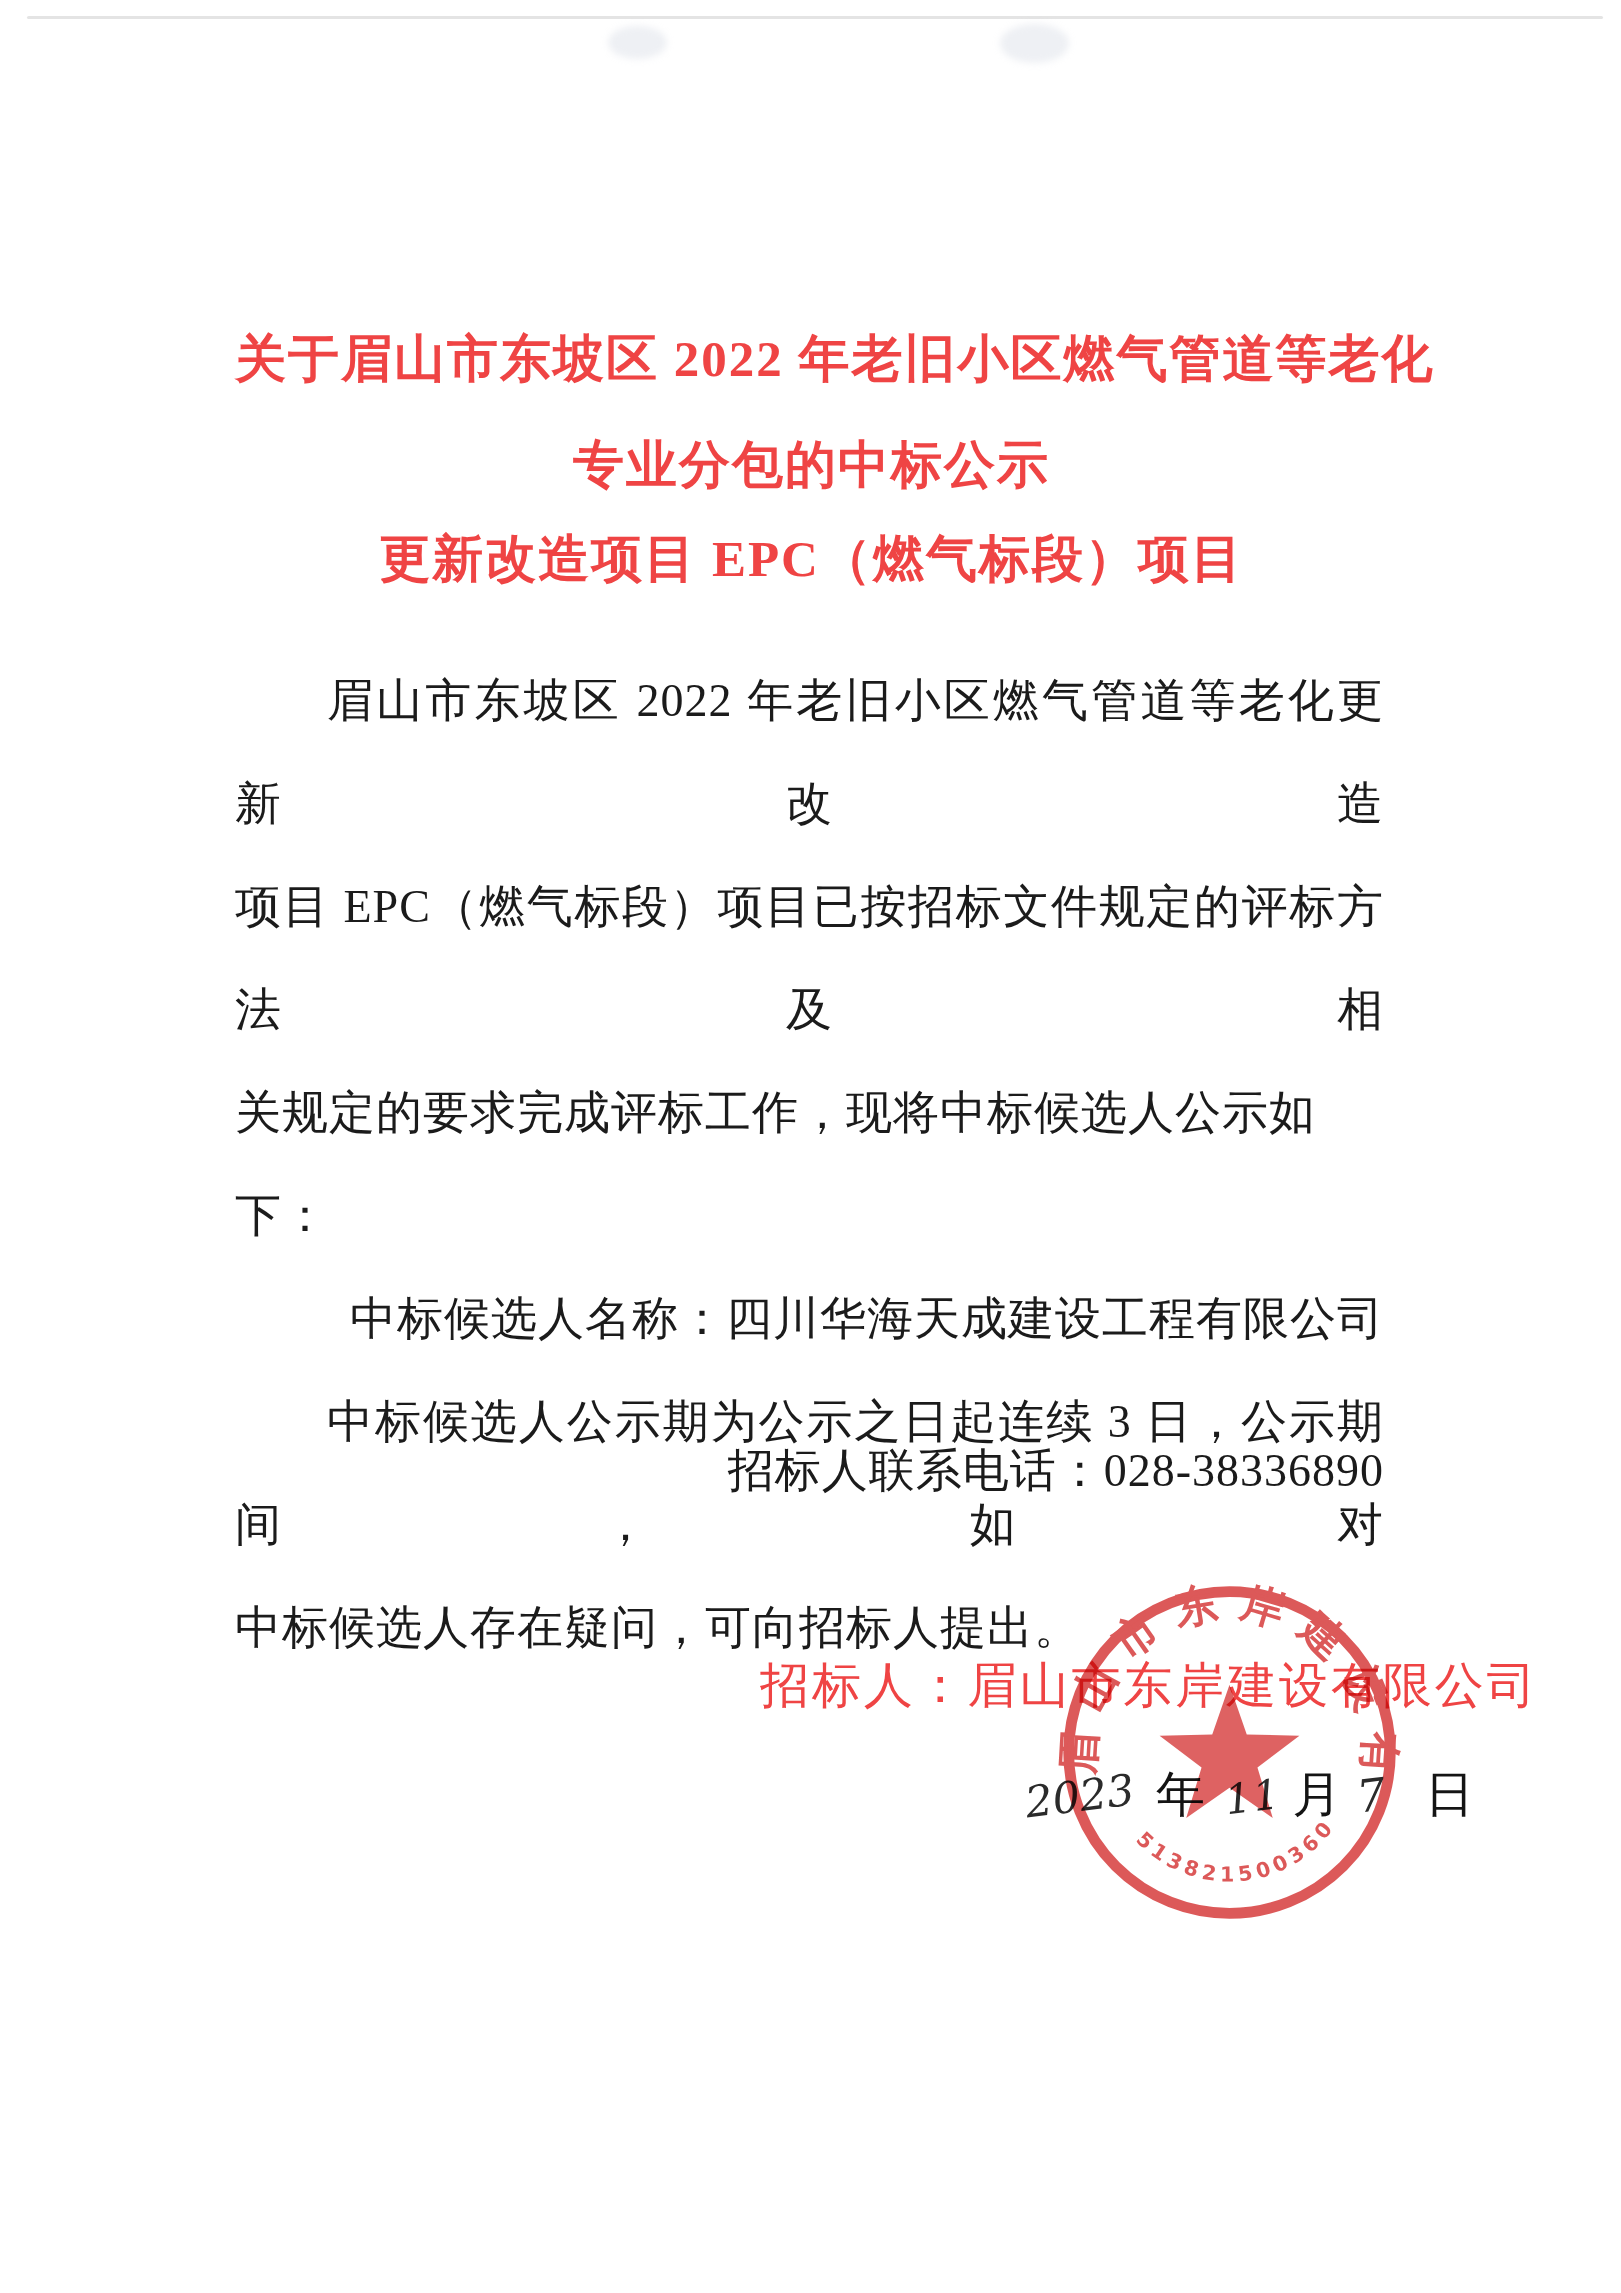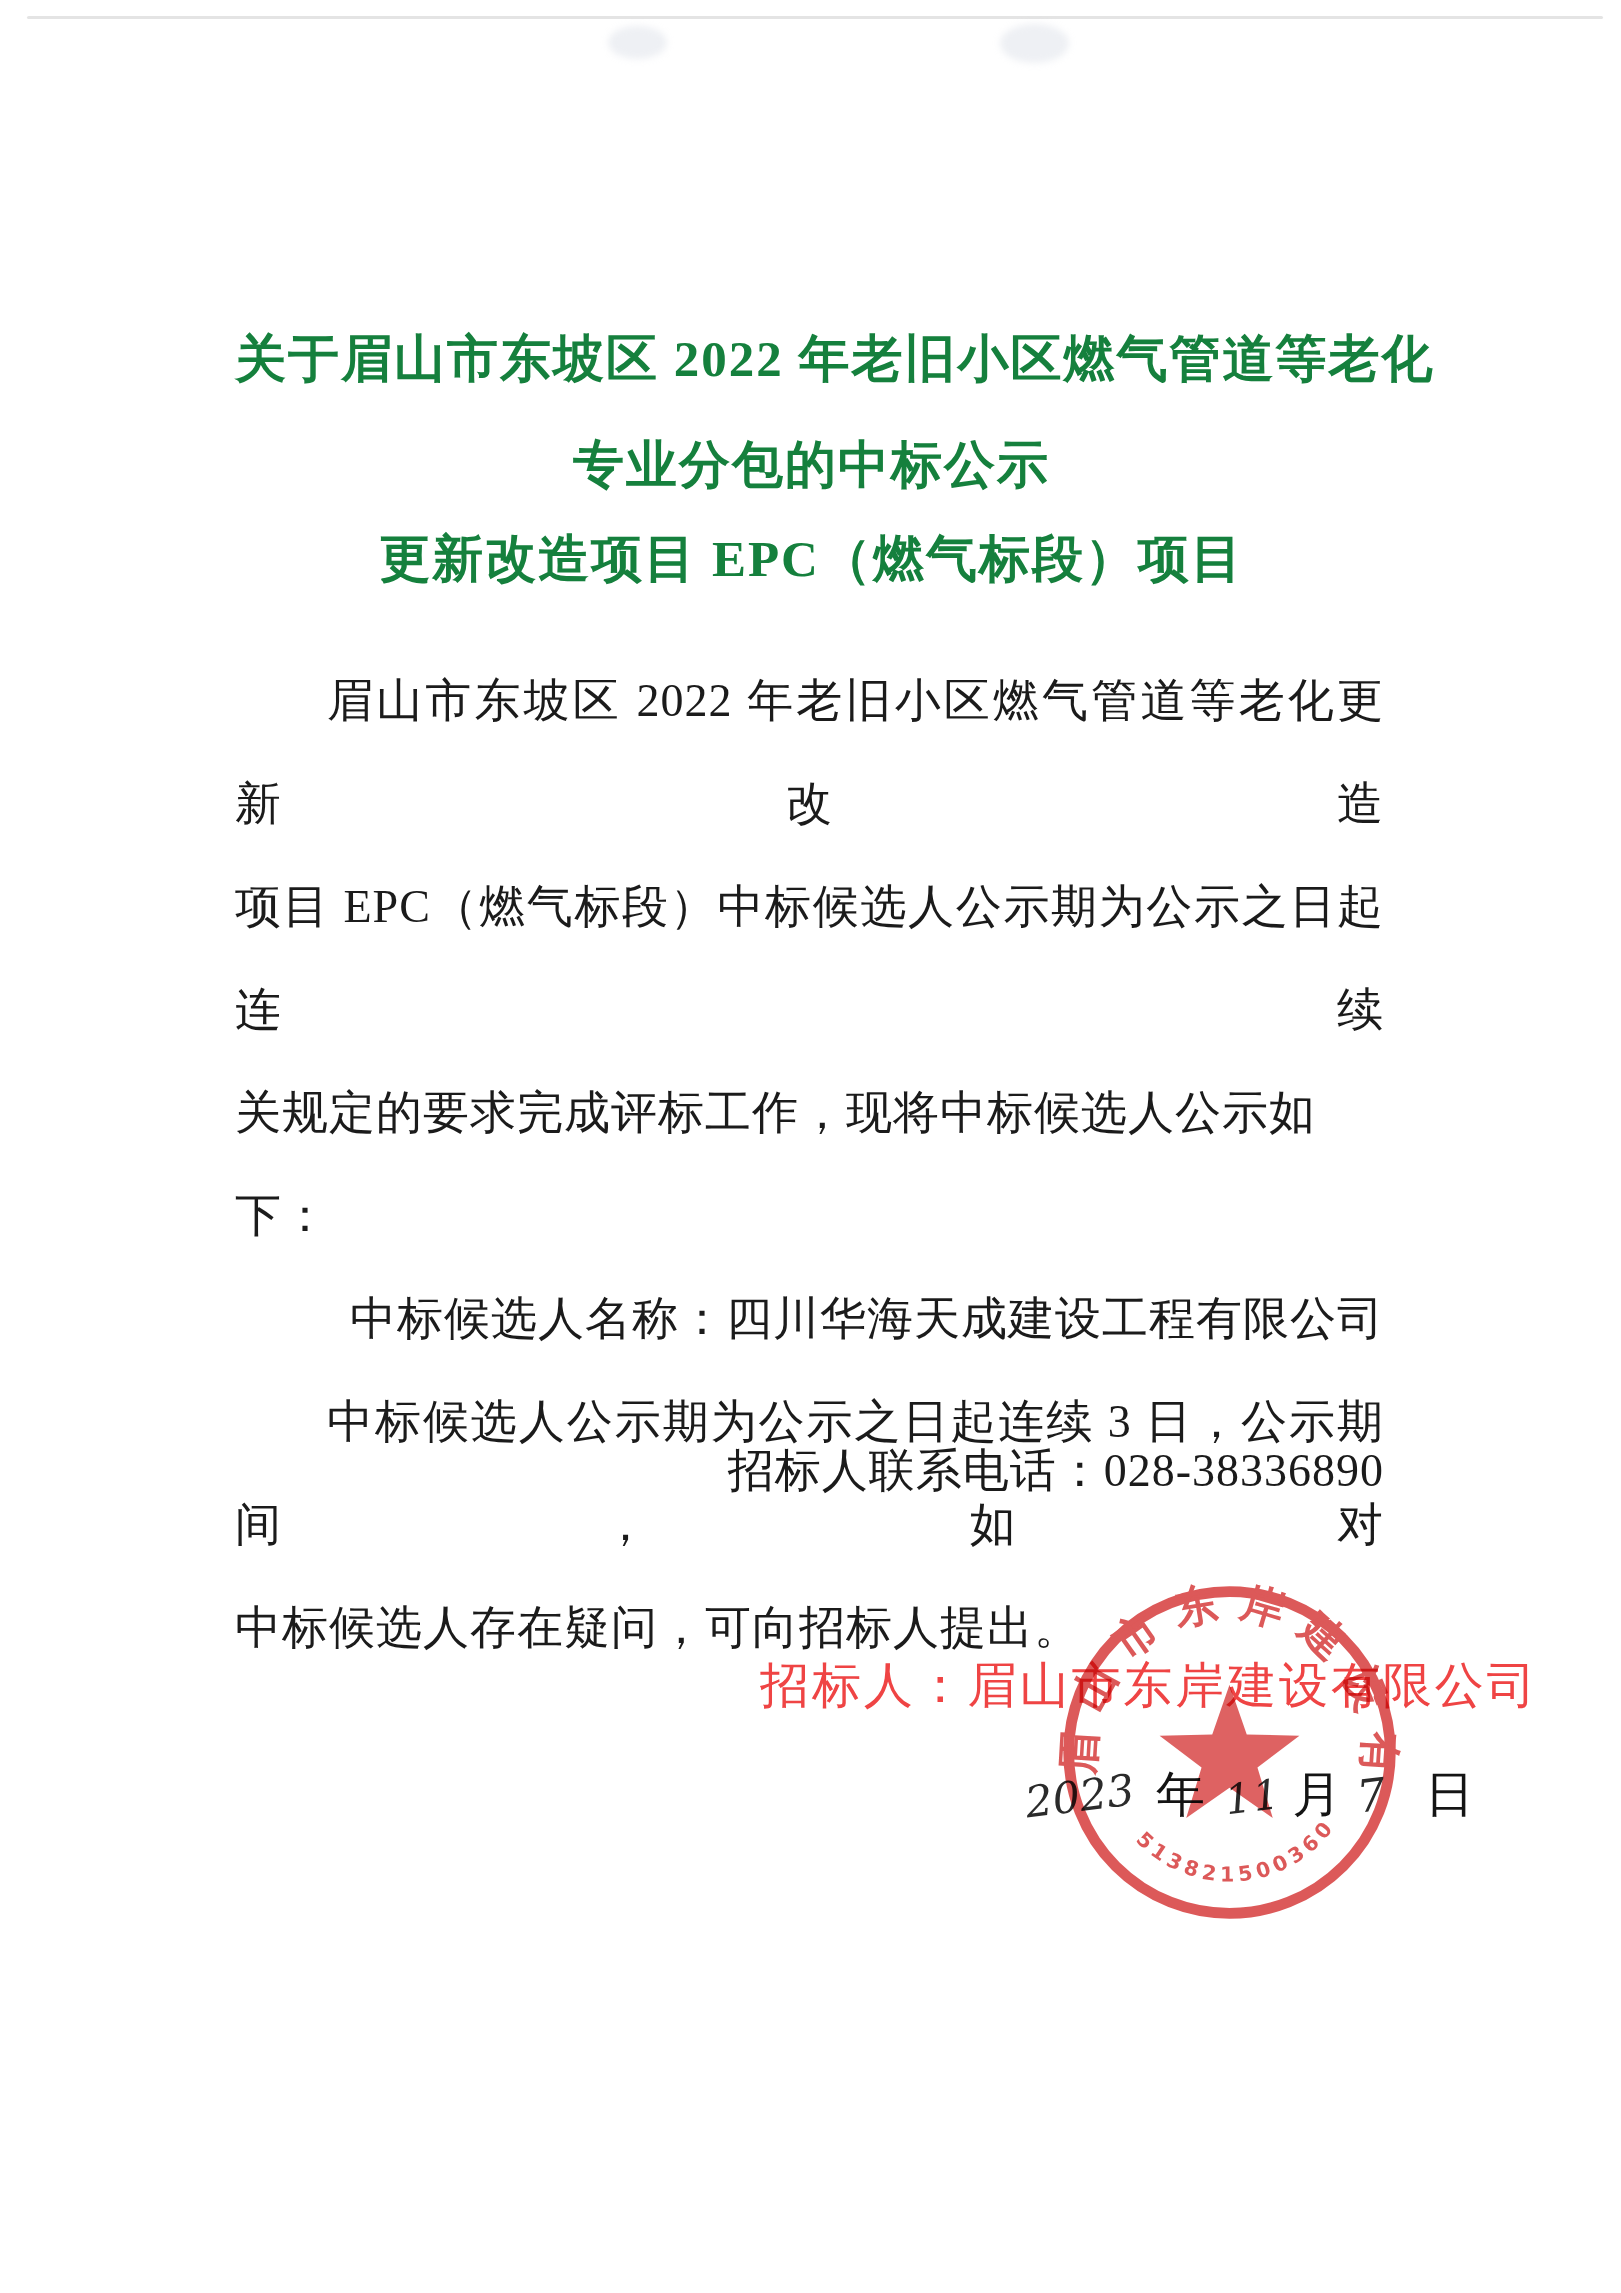--- a/index.html
+++ b/index.html
@@ -41,21 +41,21 @@
     top: 312px;
     left: 235px;
     right: 233px;
     text-align: center;
   }
   .title-line {
     font-size: 51px;
     line-height: 94px;
     letter-spacing: 2px;
     font-weight: 600;
-    color: #15803d;
+    color: #ef4444;
     white-space: nowrap;
   }
   .title-line.first { margin-bottom: 11.8px; }
 
   
   .body-block {
     position: absolute;
     top: 649px;
     left: 235px;
     right: 237px;
@@ -148,21 +148,21 @@
   <div class="smudge b"></div>
 
   <div class="title-block">
     <div class="title-line first">关于眉山市东坡区 2022 年老旧小区燃气管道等老化</div>
     <div class="title-line">专业分包的中标公示</div>
     <div class="title-line">更新改造项目 EPC（燃气标段）项目</div>
   </div>
 
   <div class="body-block">
     <div class="line indent justify">眉山市东坡区 2022 年老旧小区燃气管道等老化更新改造</div>
-    <div class="line justify">项目 EPC（燃气标段）中标候选人公示期为公示之日起连续</div>
+    <div class="line justify">项目 EPC（燃气标段）项目已按招标文件规定的评标方法及相</div>
     <div class="line">关规定的要求完成评标工作，现将中标候选人公示如下：</div>
     <div class="line indent">中标候选人名称：四川华海天成建设工程有限公司</div>
     <div class="line indent justify">中标候选人公示期为公示之日起连续 3 日，公示期间，如对</div>
     <div class="line">中标候选人存在疑问，可向招标人提出。</div>
   </div>
 
   <div class="phone-line line indent">招标人联系电话：028-38336890</div>
 
   <div class="sig-line">
     <span>招标人：</span><span>眉山市东岸建设有限公司</span>

